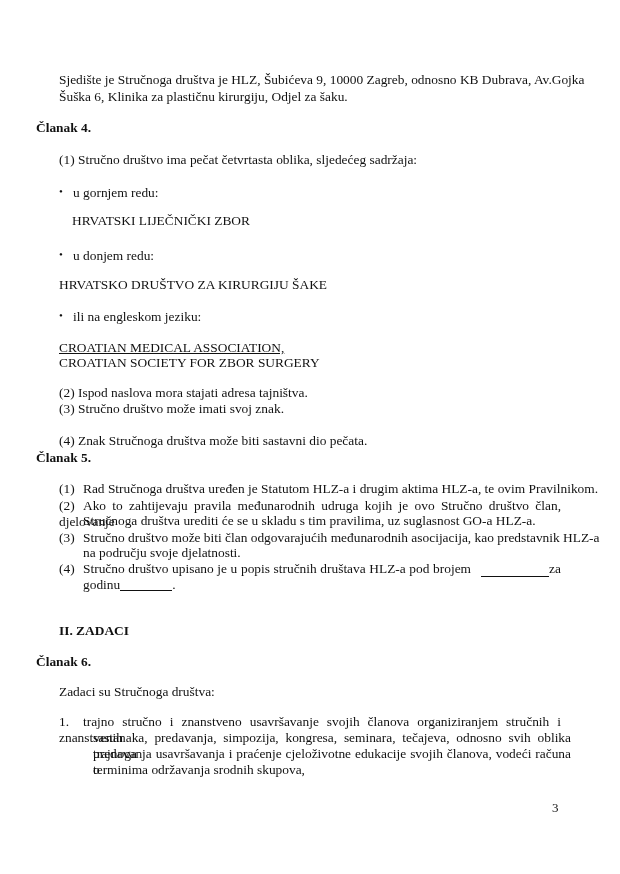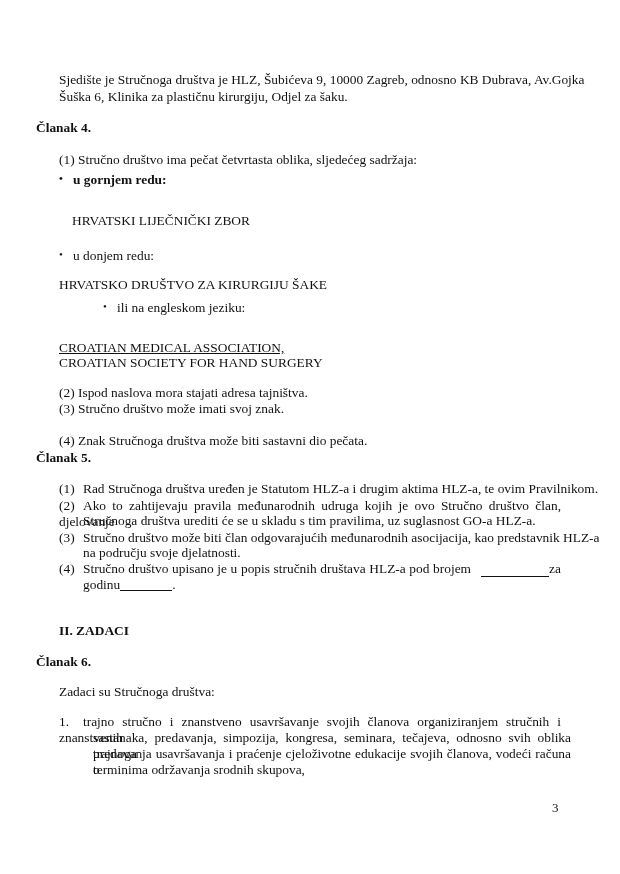--- a/index.html
+++ b/index.html
@@ -23,35 +23,35 @@
 
 <div>
 
   <div class="ln" style="top:72px;">Sjedište je Stručnoga društva je HLZ, Šubićeva 9, 10000 Zagreb, odnosno KB Dubrava, Av.Gojka</div>
   <div class="ln" style="top:89px;">Šuška 6, Klinika za plastičnu kirurgiju, Odjel za šaku.</div>
 
   <div class="ln center" style="top:120px;">Članak 4.</div>
 
   <div class="ln" style="top:152px;">(1) Stručno društvo ima pečat četvrtasta oblika, sljedećeg sadržaja:</div>
 
-  <div class="ln" style="top:170px;font-weight:bold;">
+  <div class="ln" style="top:183px;">
     <span class="bullet">•</span><span>u gornjem redu:</span>
   </div>
   <div class="ln" style="top:213px;margin-left:13px;">HRVATSKI LIJEČNIČKI ZBOR</div>
 
   <div class="ln" style="top:246px;">
     <span class="bullet">•</span><span>u donjem redu:</span>
   </div>
   <div class="ln" style="top:277px;">HRVATSKO DRUŠTVO ZA KIRURGIJU ŠAKE</div>
 
-  <div class="ln" style="top:298px;margin-left:44px;">
+  <div class="ln" style="top:307px;">
     <span class="bullet">•</span><span>ili na engleskom jeziku:</span>
   </div>
   <div class="ln" style="top:340px;text-decoration:underline;">CROATIAN MEDICAL ASSOCIATION,</div>
-  <div class="ln" style="top:355px;">CROATIAN SOCIETY FOR HAND SURGERY</div>
+  <div class="ln" style="top:355px;">CROATIAN SOCIETY FOR ZBOR SURGERY</div>
 
   <div class="ln" style="top:385px;">(2) Ispod naslova mora stajati adresa tajništva.</div>
   <div class="ln" style="top:401px;">(3) Stručno društvo može imati svoj znak.</div>
   <div class="ln" style="top:417px;margin-top:16px;">(4) Znak Stručnoga društva može biti sastavni dio pečata.</div>
 
   <div class="ln center" style="top:450px;">Članak 5.</div>
 
   <div class="ln" style="top:481px;">
     <span class="num">(1)</span><span>Rad Stručnoga društva uređen je Statutom HLZ-a i drugim aktima HLZ-a, te ovim Pravilnikom.</span>
   </div>

